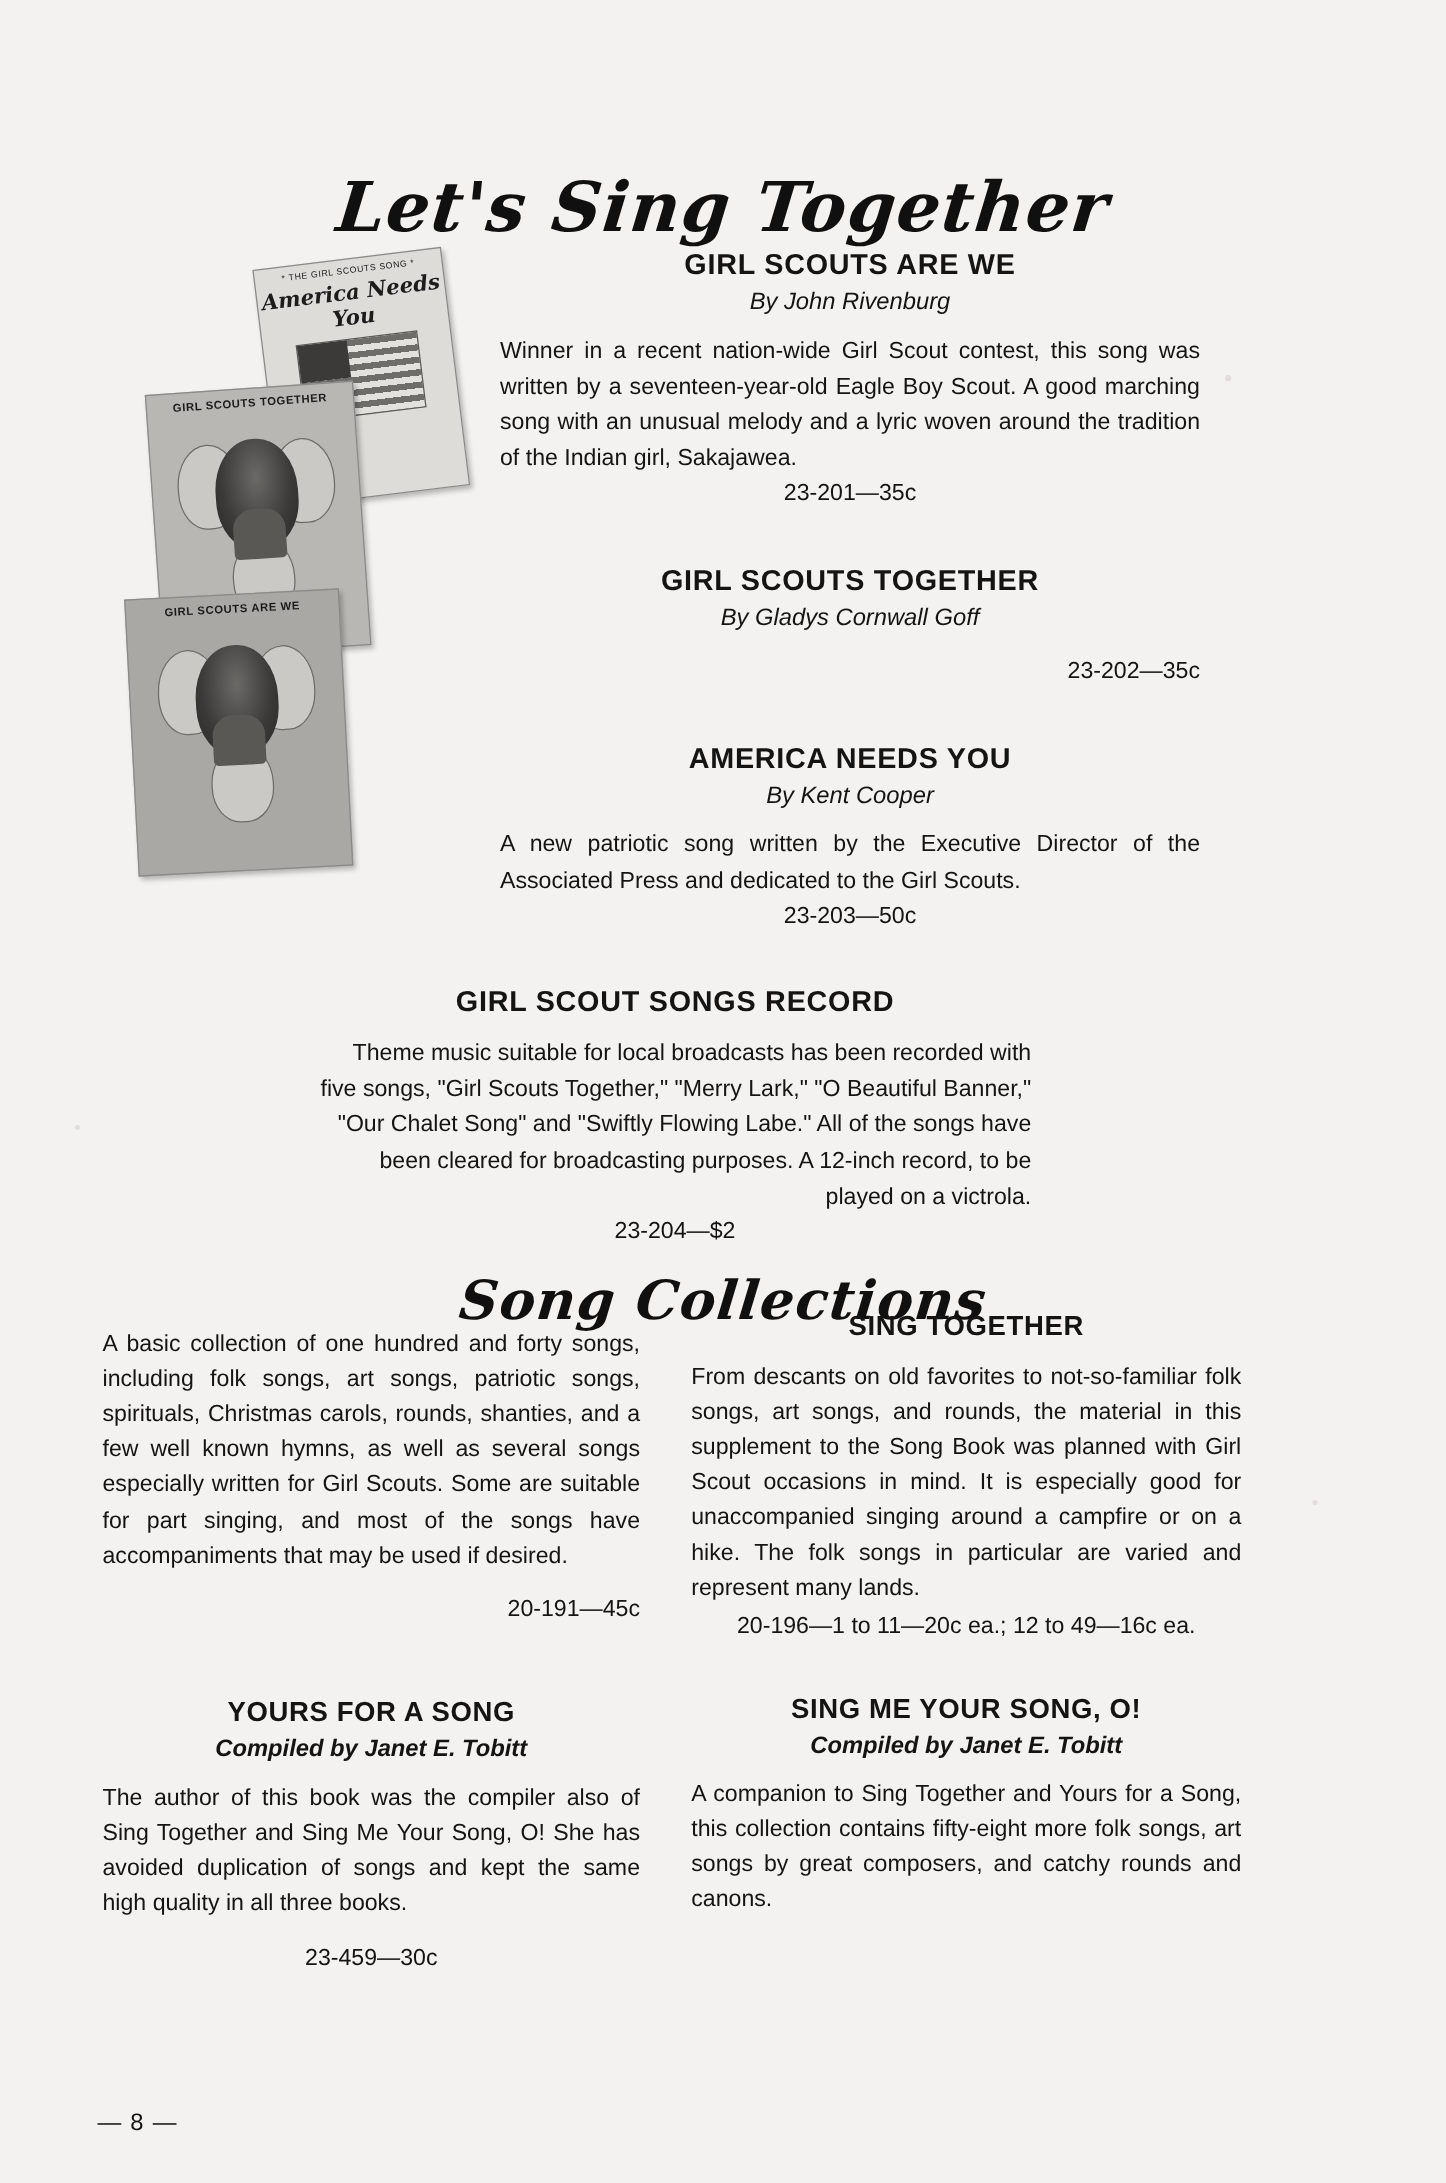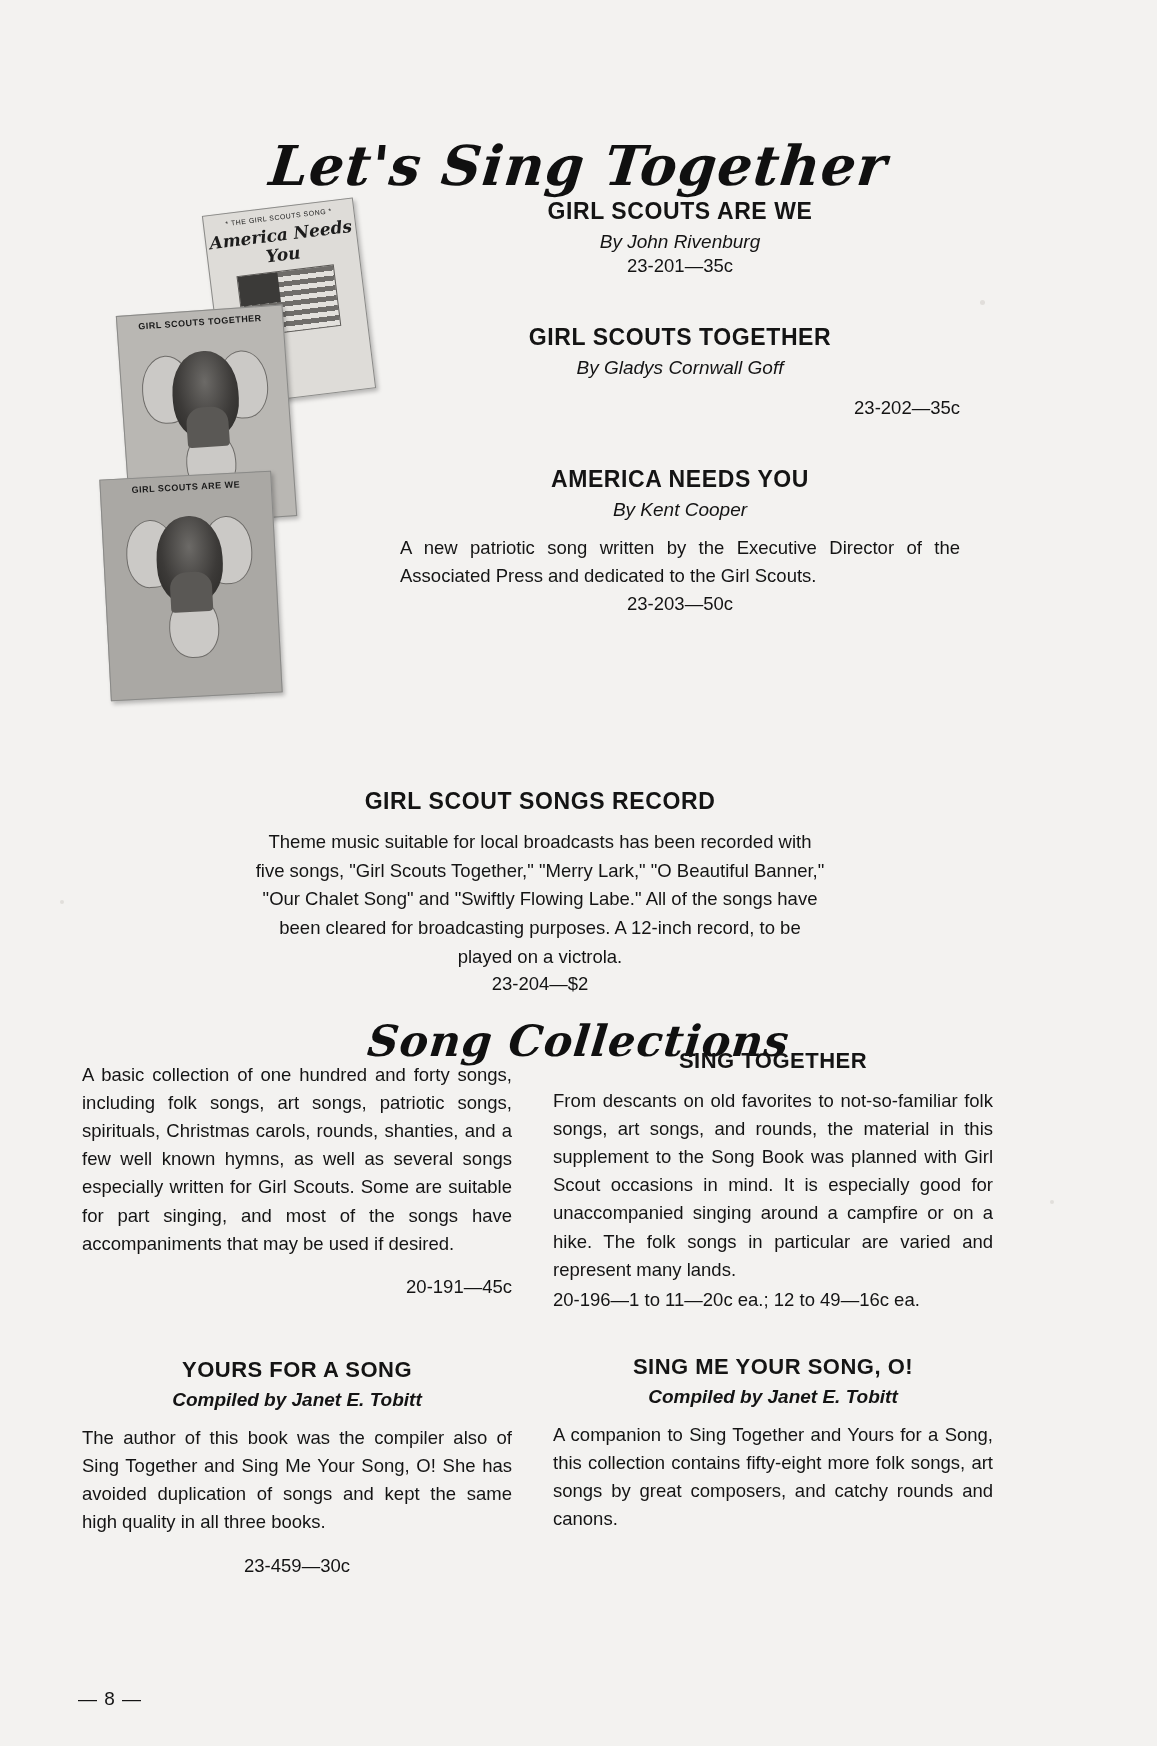--- a/index.html
+++ b/index.html
@@ -193,21 +193,21 @@
     left: 400px;
     top: 198px;
     width: 560px;
   }
   #record-block {
     position: absolute;
     left: 255px;
     top: 788px;
     width: 570px;
   }
-  #record-block .entry-body { text-align: center; }
+  #record-block .entry-body { text-align: right; }
 
   
   #col-left {
     position: absolute;
     left: 82px;
     top: 1048px;
     width: 430px;
   }
   #col-right {
     position: absolute;
@@ -303,20 +303,21 @@
         </div>
       </div>
     </div>
   </div>
 
   <div id="top-right">
 
     <div class="entry">
       <h2 class="entry-head">GIRL SCOUTS ARE WE</h2>
       <p class="entry-by">By John Rivenburg</p>
+      <p class="entry-body">Winner in a recent nation-wide Girl Scout contest, this song was written by a seventeen-year-old Eagle Boy Scout. A good marching song with an unusual melody and a lyric woven around the tradition of the Indian girl, Sakajawea.</p>
       <p class="code-line">23-201—35c</p>
     </div>
 
     <div class="spacer-md"></div>
 
     <div class="entry">
       <h2 class="entry-head">GIRL SCOUTS TOGETHER</h2>
       <p class="entry-by">By Gladys Cornwall Goff</p>
       <p class="price-right">23-202—35c</p>
     </div>
@@ -352,21 +353,21 @@
       <p class="sub-by">Compiled by Janet E. Tobitt</p>
       <p class="col-body">The author of this book was the compiler also of Sing Together and Sing Me Your Song, O! She has avoided duplication of songs and kept the same high quality in all three books.</p>
       <p class="price-center">23-459—30c</p>
     </div>
   </div>
 
   <div id="col-right">
     <div>
       <h3 class="sub-head">SING TOGETHER</h3>
       <p class="col-body">From descants on old favorites to not-so-familiar folk songs, art songs, and rounds, the material in this supplement to the Song Book was planned with Girl Scout occasions in mind. It is especially good for unaccompanied singing around a campfire or on a hike. The folk songs in particular are varied and represent many lands.</p>
-      <p class="col-body" style="margin-top:2px;text-align:left;">20-196—1 to 11—20c ea.; 12 to 49—16c ea.</p>
+      <p class="col-body" style="margin-top:2px;text-align:center;">20-196—1 to 11—20c ea.; 12 to 49—16c ea.</p>
     </div>
 
     <div class="spacer-lg"></div>
 
     <div>
       <h3 class="sub-head">SING ME YOUR SONG, O!</h3>
       <p class="sub-by">Compiled by Janet E. Tobitt</p>
       <p class="col-body">A companion to Sing Together and Yours for a Song, this collection contains fifty-eight more folk songs, art songs by great composers, and catchy rounds and canons.</p>
     </div>
   </div>

